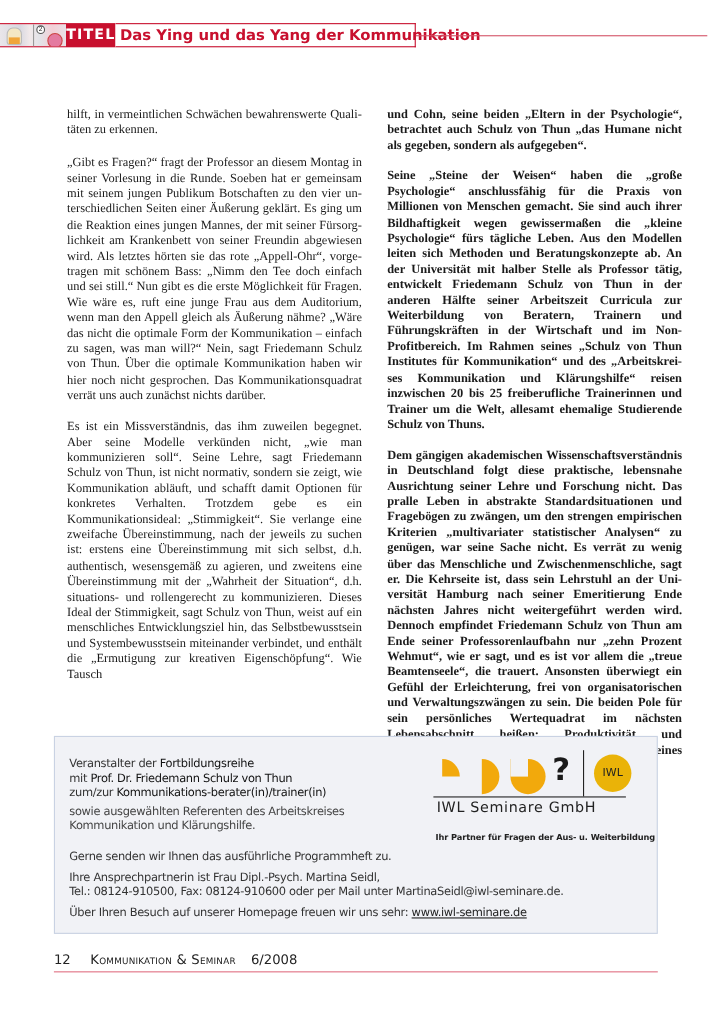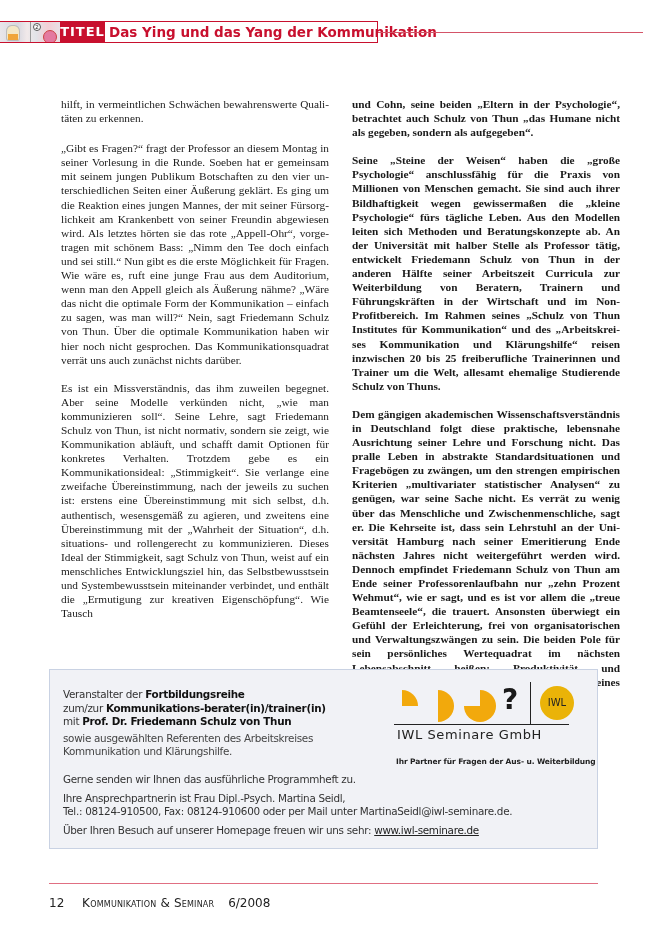--- a/index.html
+++ b/index.html
@@ -25,21 +25,21 @@
     
     .col { position: absolute; top: 97px; width: 268px; font-size: 11.3px; line-height: 14.1px; text-align: justify; }
     .col.left { left: 61px; }
     .col.right { left: 352px; font-weight: bold; }
     .col p { margin-bottom: 14px; hyphens: manual; }
     .subhead { font: bold 14.5px "DejaVu Sans", sans-serif; color: #1a1a1a; margin-top: 2px; margin-bottom: 4px; letter-spacing: -0.3px; }
 
     
     .ad { position: absolute; left: 49px; top: 669px; width: 549px; height: 180px; background: #f1f2f6; border: 1px solid #c9d2e3; }
     .ad-left { position: absolute; left: 13px; top: 18px; width: 300px; font: 10.4px "DejaVu Sans", sans-serif; color: #333; line-height: 13.5px; letter-spacing: -0.3px; }
-    .ad-left b { color: #111; font-weight: bold; }
+    .ad-left b { color: #111; font-weight: normal; }
     .ad-left .sub { margin-top: 3px; color: #444; }
     .ad-bottom { position: absolute; left: 13px; top: 103px; width: 530px; font: 10.4px "DejaVu Sans", sans-serif; color: #333; line-height: 13.5px; letter-spacing: -0.3px; }
     .ad-bottom .p { margin-bottom: 5px; }
     .ad-bottom a { color: #222; text-decoration: underline; }
 
     .logo { position: absolute; left: 344px; top: 12px; width: 200px; height: 90px; }
     .shape { position: absolute; background: #f2a90c; }
     .s1 { left: 8px; top: 8px; width: 16px; height: 16px; border-radius: 0 16px 0 0; }
     .s2 { left: 44px; top: 8px; width: 16px; height: 32px; border-radius: 0 16px 16px 0; }
     .s3 { left: 70px; top: 8px; width: 32px; height: 32px; border-radius: 0 50% 50% 50%; }
@@ -47,21 +47,21 @@
     .qmark { position: absolute; left: 108px; top: 1px; font: bold 28px "DejaVu Sans", sans-serif; color: #1a1a1a; }
     .vbar { position: absolute; left: 136px; top: 0; width: 1px; height: 42px; background: #222; }
     .iwl-circle { position: absolute; left: 146px; top: 4px; width: 34px; height: 34px; border-radius: 50%; background: #eab308;
       font: 10px "DejaVu Sans", sans-serif; color: #222; text-align: center; line-height: 34px; }
     .hline { position: absolute; left: 0; top: 42px; width: 175px; height: 1px; background: #222; }
     .company { position: absolute; left: 3px; top: 45px; font: 13px "DejaVu Sans", sans-serif; color: #222; letter-spacing: 0.6px; }
     .tagline { position: absolute; left: 2px; top: 75px; font: bold 7.5px "DejaVu Sans", sans-serif; color: #222; white-space: nowrap; letter-spacing: -0.1px; }
 
     
     .footer-line { position: absolute; left: 49px; top: 883px; width: 549px; height: 1px; background: #e06f82; }
-    .footer { position: absolute; left: 49px; top: 896px; font: 12px "DejaVu Sans", sans-serif; color: #222; white-space: nowrap; }
+    .footer { position: absolute; left: 49px; top: 865px; font: 12px "DejaVu Sans", sans-serif; color: #222; white-space: nowrap; }
     .footer .page { margin-right: 14px; }
     .footer .mag { font-variant: small-caps; letter-spacing: 0.2px; margin-right: 10px; }
   </style>
 </head>
 <body>
 
 <div class="header">
   <div class="header-img">
     <div class="fig1"></div>
     <div class="fig1b"></div>
@@ -82,22 +82,22 @@
 
 <div class="col right">
   <p>und Cohn, seine beiden „Eltern in der Psychologie“, be­trachtet auch Schulz von Thun „das Humane nicht als gege­ben, sondern als aufgegeben“.</p>
   <p>Seine „Steine der Weisen“ haben die „große Psychologie“ anschlussfähig für die Praxis von Millionen von Menschen gemacht. Sie sind auch ihrer Bildhaftigkeit wegen gewis­sermaßen die „kleine Psychologie“ fürs tägliche Leben. Aus den Modellen leiten sich Methoden und Beratungskonzepte ab. An der Universität mit halber Stelle als Professor tätig, entwickelt Friedemann Schulz von Thun in der anderen Hälfte seiner Arbeitszeit Curricula zur Weiterbildung von Beratern, Trainern und Führungskräften in der Wirtschaft und im Non-Profitbereich. Im Rahmen seines „Schulz von Thun Institutes für Kommunikation“ und des „Arbeitskrei­ses Kommunikation und Klärungshilfe“ reisen inzwischen 20 bis 25 freiberufliche Trainerinnen und Trainer um die Welt, allesamt ehemalige Studierende Schulz von Thuns.</p>
   <p>Dem gängigen akademischen Wissenschaftsverständnis in Deutschland folgt diese praktische, lebensnahe Ausrichtung seiner Lehre und Forschung nicht. Das pralle Leben in abs­trakte Standardsituationen und Fragebögen zu zwängen, um den strengen empirischen Kriterien „multivariater statisti­scher Analysen“ zu genügen, war seine Sache nicht. Es ver­rät zu wenig über das Menschliche und Zwischenmenschli­che, sagt er. Die Kehrseite ist, dass sein Lehrstuhl an der Uni­versität Hamburg nach seiner Emeritierung Ende nächsten Jahres nicht weitergeführt werden wird. Dennoch empfindet Friedemann Schulz von Thun am Ende seiner Professoren­laufbahn nur „zehn Prozent Wehmut“, wie er sagt, und es ist vor allem die „treue Beamtenseele“, die trauert. Ansonsten überwiegt ein Gefühl der Erleichterung, frei von organisato­rischen und Verwaltungszwängen zu sein. Die beiden Pole für sein persönliches Wertequadrat im nächsten Lebensabschnitt heißen: Produktivität und Geruhsamkeit! Und 90 Prozent der Mitglieder seines Inneren Teams freuen sich darauf.</p>
 </div>
 
 <div class="ad">
   <div class="ad-left">
     <div><span>Veranstalter der </span><b>Fortbildungsreihe</b></div>
+    <div><span>mit </span><b>Prof. Dr. Friedemann Schulz von Thun</b></div>
     <div><span>zum/zur </span><b>Kommunikations-berater(in)/trainer(in)</b></div>
-    <div><span>mit </span><b>Prof. Dr. Friedemann Schulz von Thun</b></div>
     <div class="sub">sowie ausgewählten Referenten des Arbeitskreises Kommunikation und Klärungshilfe.</div>
   </div>
 
   <div class="logo">
     <div class="shape s1"></div>
     <div class="shape s2"></div>
     <div class="shape s3"></div>
     <div class="qmark">?</div>
     <div class="vbar"></div>
     <div class="iwl-circle">IWL</div>

